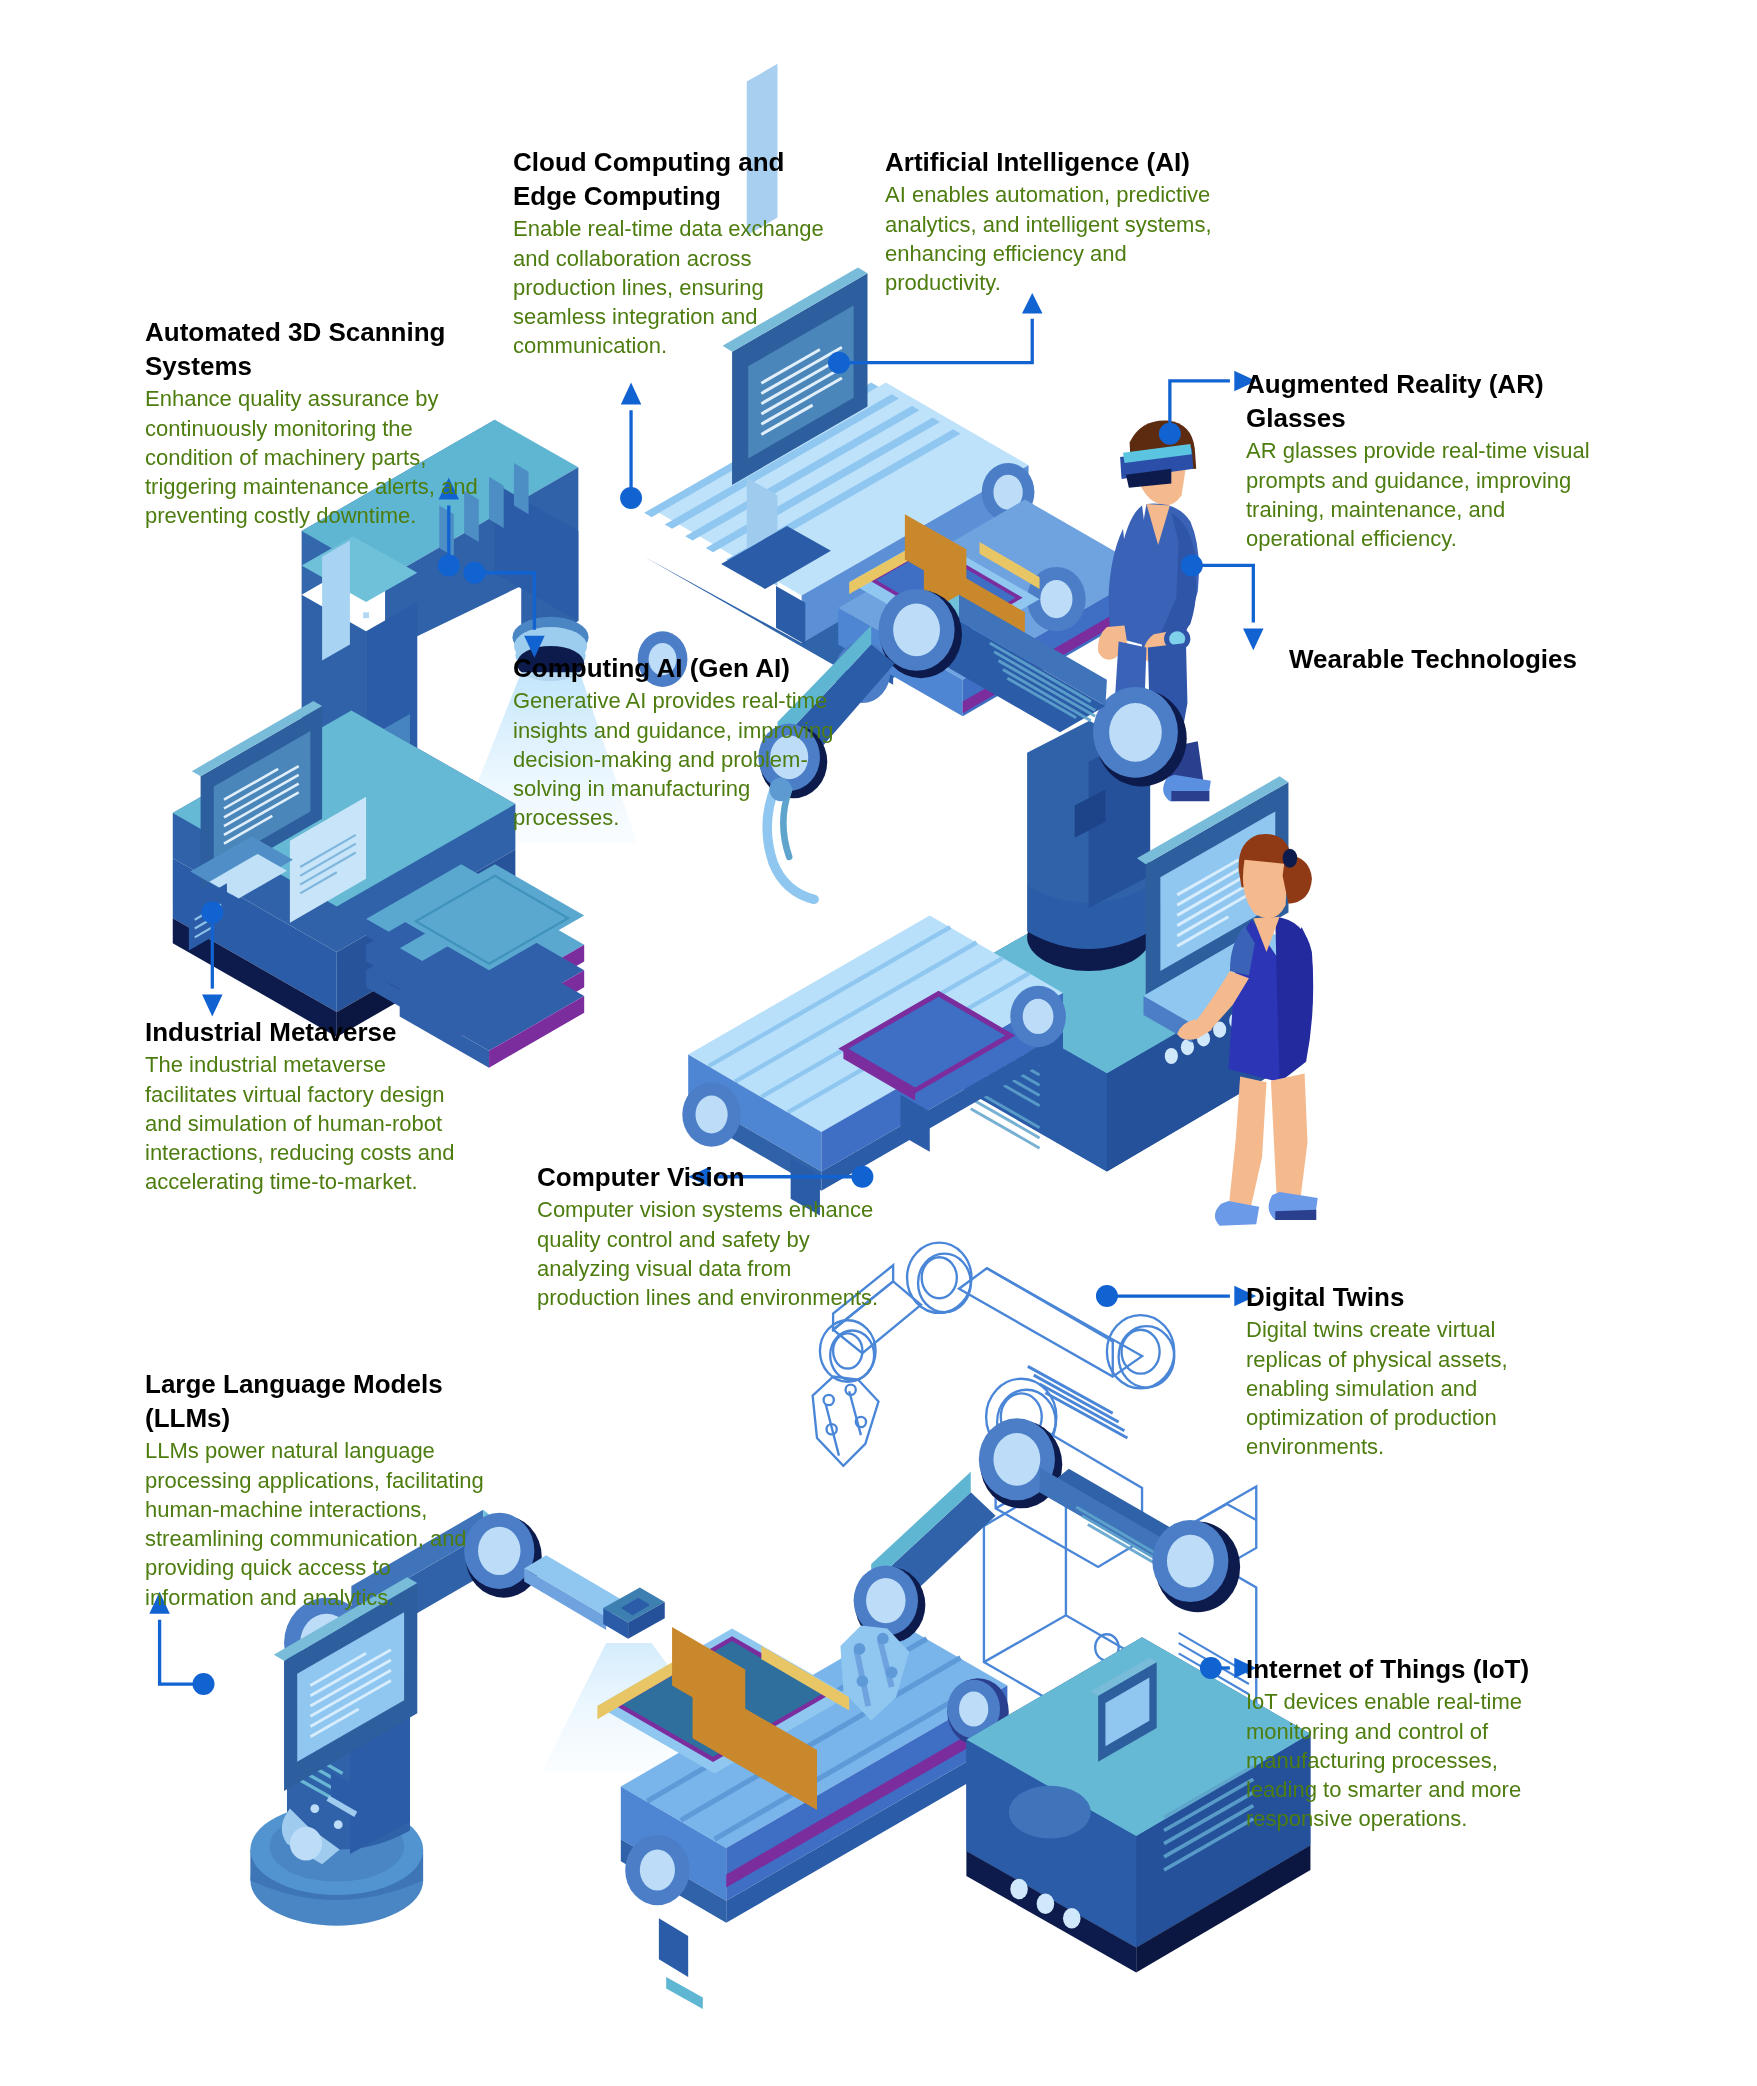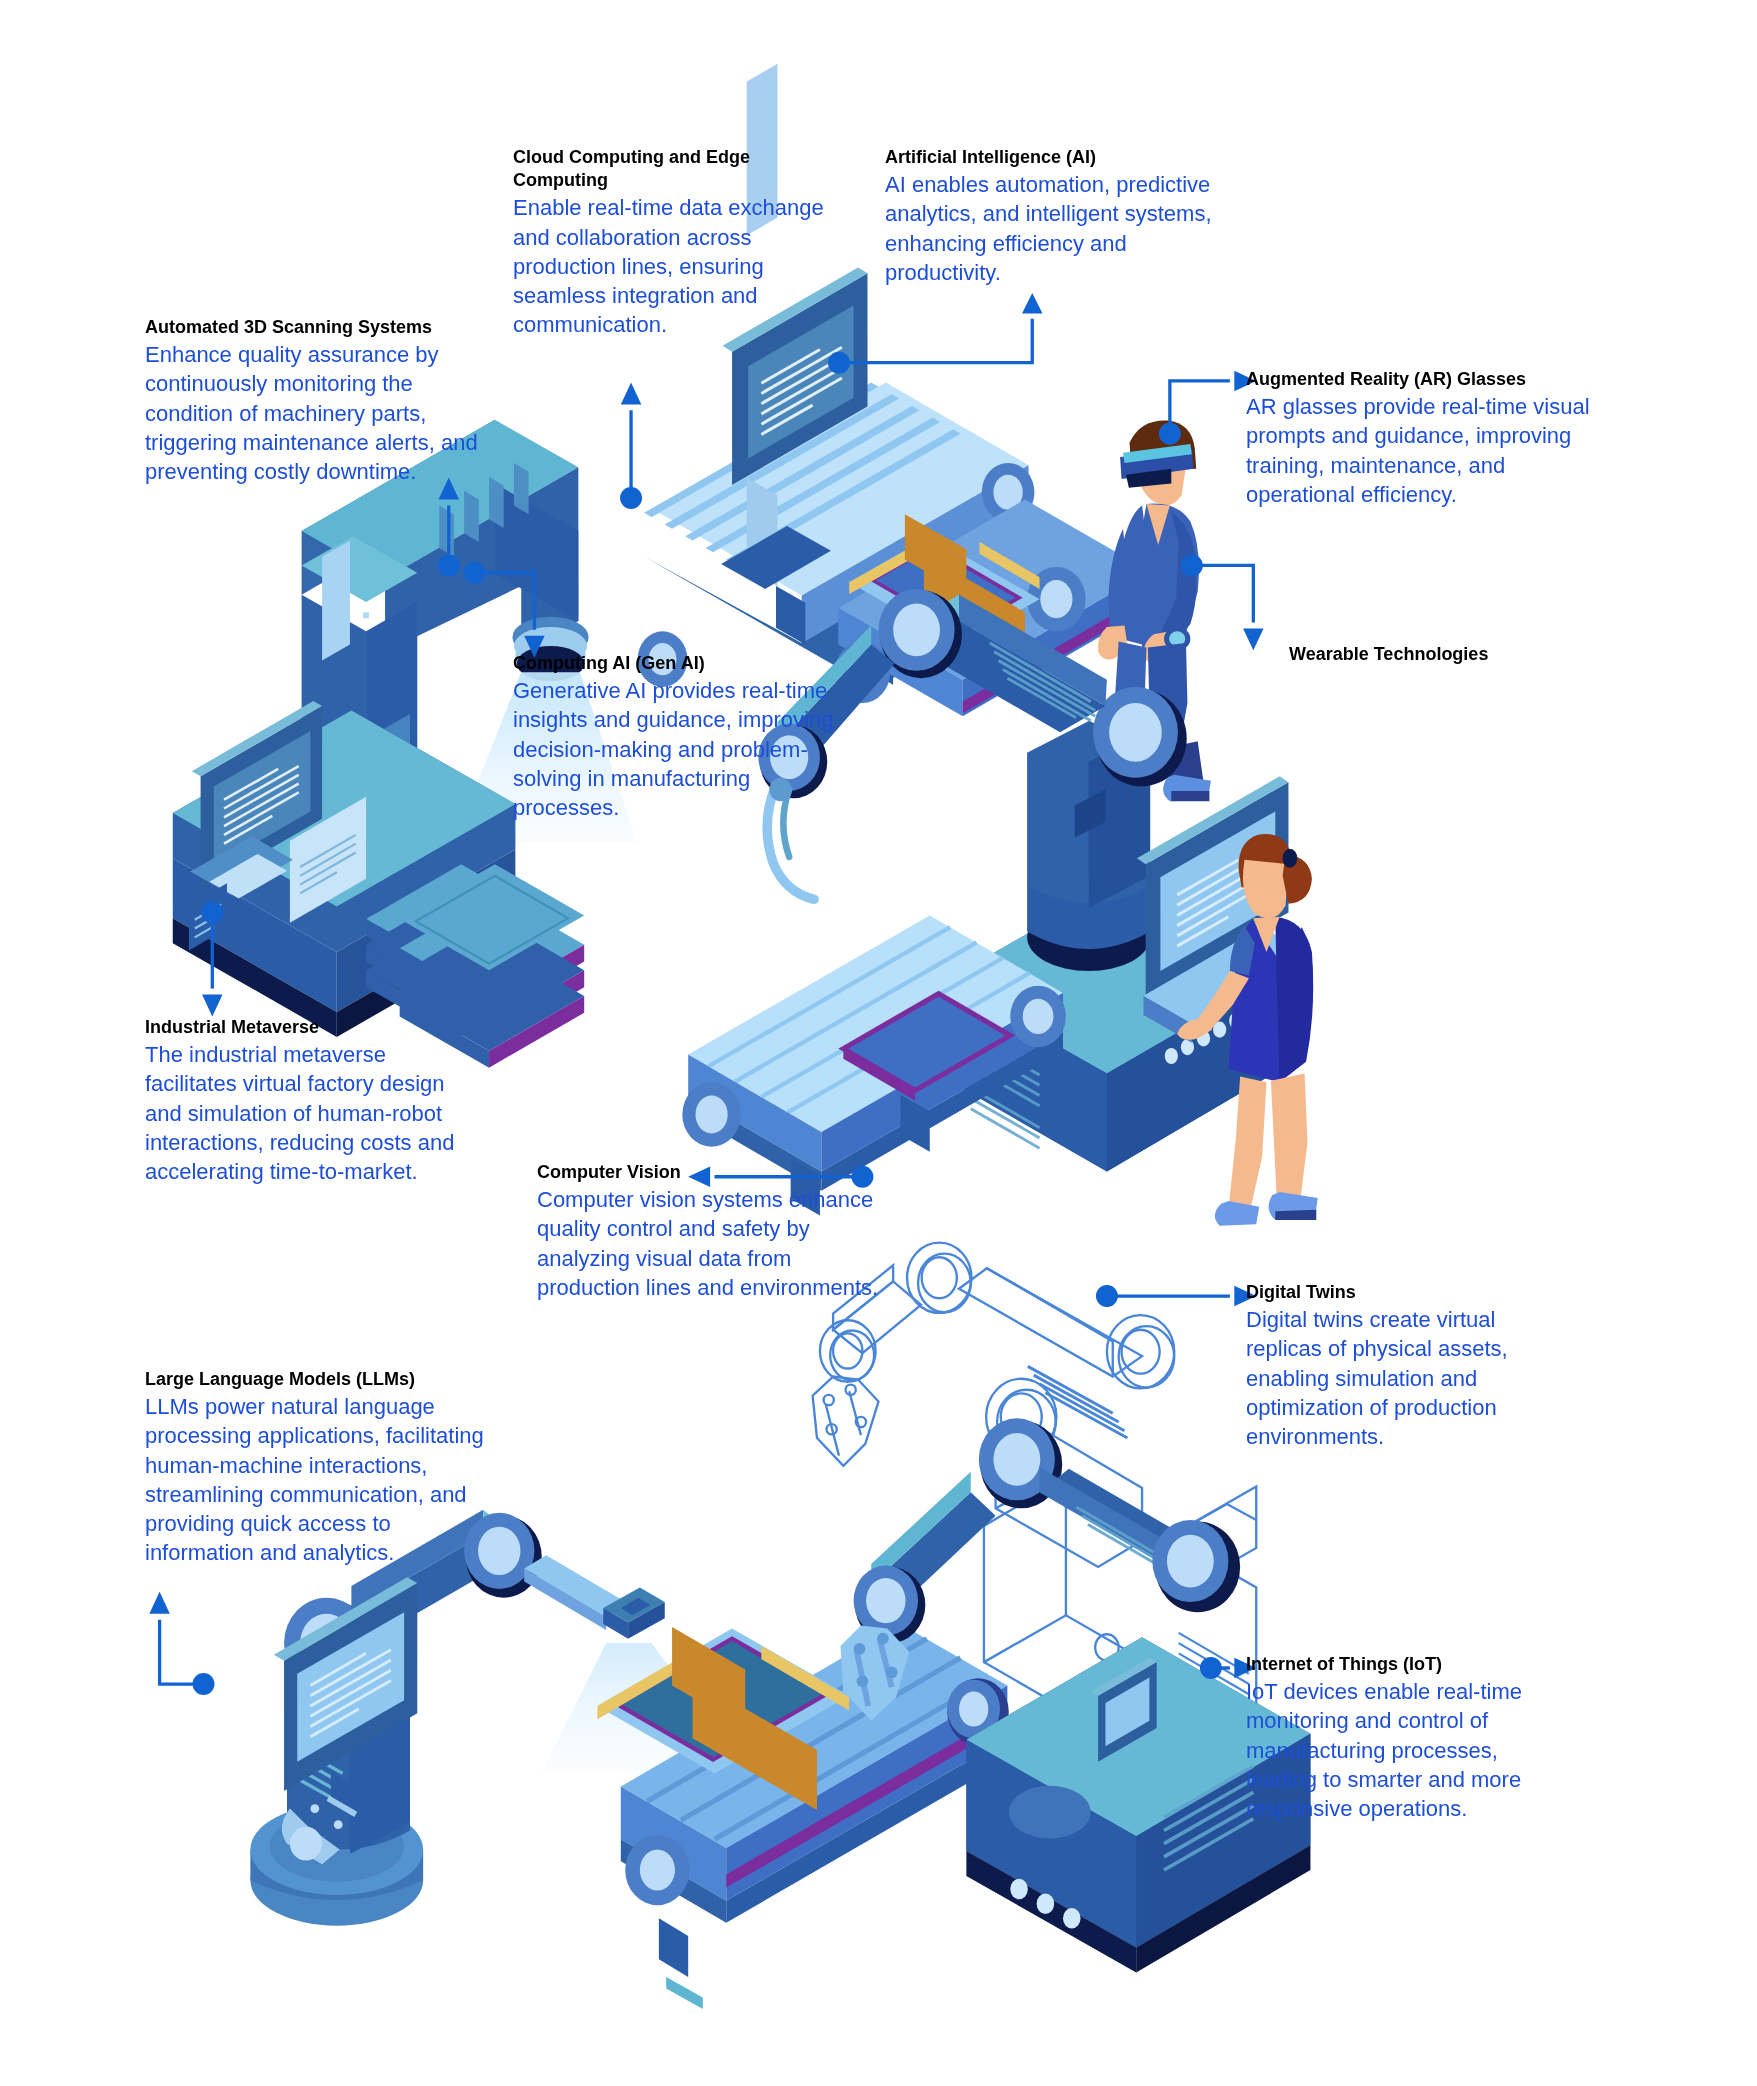--- a/index.html
+++ b/index.html
@@ -1,21 +1,21 @@
 <!DOCTYPE html>
 <html style="font-size:11.7px"><head>
 <meta charset="utf-8">
 <style>
   html,body{margin:0;padding:0;background:#ffffff;}
   body{font-family:"Liberation Sans", sans-serif;color:#111111;}
   #stage{position:relative;width:1757px;height:2087px;background:#fff;overflow:hidden;}
 
   .callout{position:absolute;}
-  .callout .ct{font-weight:bold;font-size:18px;line-height:1.30;color:#000;margin:0 0 0.7px 0;}
-  .callout .cb{font-weight:normal;font-size:22px;line-height:1.33;color:#1d4ed8;margin:0;}
+  .callout .ct{font-weight:bold;font-size:26px;line-height:1.30;color:#000;margin:0 0 0.7px 0;}
+  .callout .cb{font-weight:normal;font-size:22px;line-height:1.33;color:#4d7c0f;margin:0;}
 
   svg.art{position:absolute;left:0;top:0;width:1757px;height:2087px;pointer-events:none;}
   .ln{stroke:#1263d2;stroke-width:4.5;fill:none;}
   .dot{fill:#1263d2;}
   .ahead{fill:#1263d2;}
 </style>
 </head>
 <body>
 
 <div id="stage">

